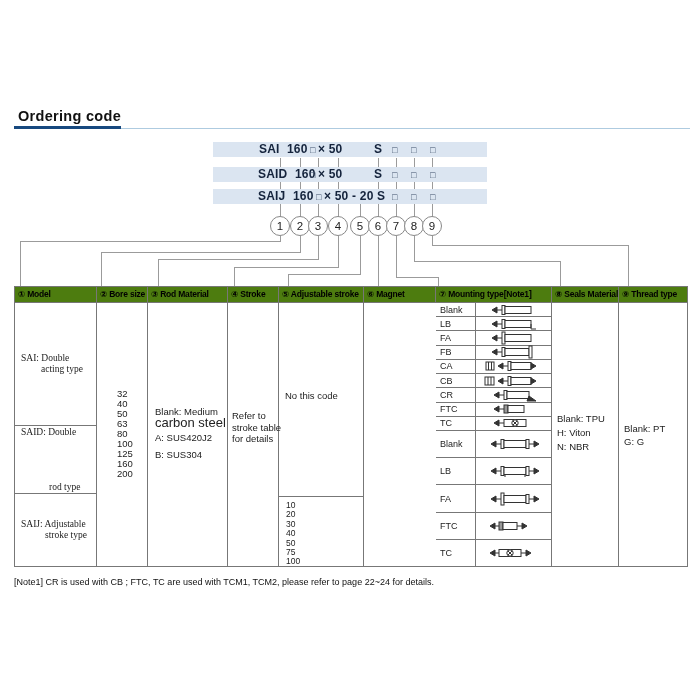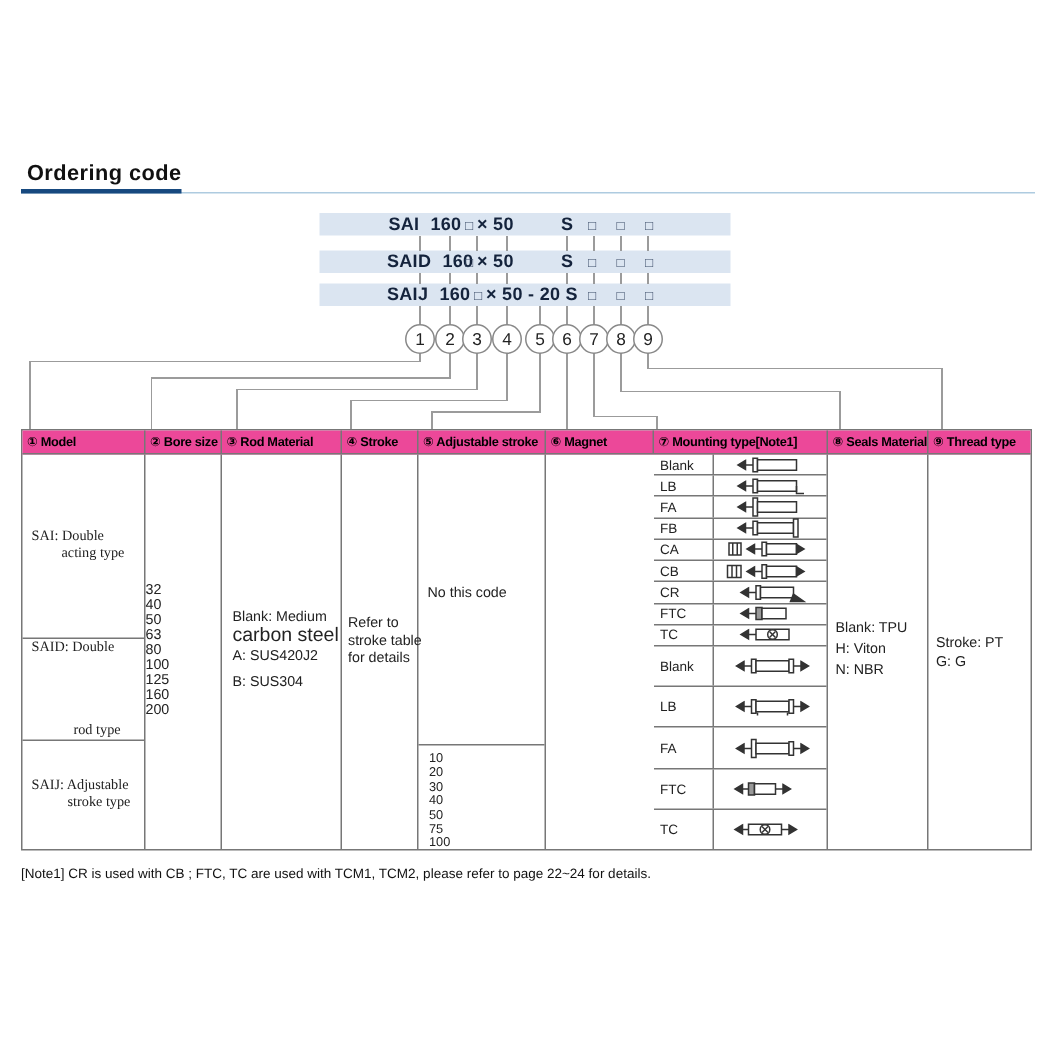--- a/index.html
+++ b/index.html
@@ -17,21 +17,21 @@
   .tok{position:absolute;top:0;line-height:15px;font-weight:bold;font-size:12px;
        color:#14233c;white-space:pre;letter-spacing:.2px;}
   .tok.sq{font-size:9px;font-weight:normal;color:#3c4c68;line-height:16px;}
 
   
   #connector-svg{position:absolute;left:0;top:0;pointer-events:none;}
 
   
   #table{position:absolute;left:14px;top:286px;width:674px;height:281px;
          border:1px solid #777;box-sizing:border-box;}
-  .hrow{position:absolute;left:0;top:0;width:672px;height:16px;background:#ec4899;
+  .hrow{position:absolute;left:0;top:0;width:672px;height:16px;background:#4d7c0f;
         border-bottom:1px solid #777;box-sizing:border-box;}
   .hcell{position:absolute;top:0;height:15px;line-height:15px;font-weight:bold;
          font-size:8.5px;letter-spacing:-.2px;padding-left:3px;box-sizing:border-box;
          border-right:1px solid #777;white-space:nowrap;overflow:hidden;color:#000;}
   .hcell.last{border-right:none;}
   .vcol{position:absolute;top:16px;height:263px;border-right:1px solid #777;box-sizing:border-box;}
   .c0{left:0;width:82px}.c1{left:82px;width:51px}.c2{left:133px;width:80px}
   .c3{left:213px;width:51px}.c4{left:264px;width:85px}.c5{left:349px;width:72px}
   .c6{left:421px;width:116px}.c7{left:537px;width:67px}
   .c8{left:604px;width:68px}.vcol.c8,.hcell.c8{border-right:none;}
@@ -40,21 +40,21 @@
 
   .mcell{position:absolute;left:0;right:0;display:flex;flex-direction:column;
          justify-content:center;padding-left:6px;box-sizing:border-box;font-family:Liberation Serif, serif;}
   .mc0{top:0;height:123px;border-bottom:1px solid #777;}
   .mc1{top:123px;height:68px;border-bottom:1px solid #777;gap:44px;}
   .mc2{top:191px;height:72px;}
   .mc0 .ln:nth-child(2){padding-left:20px;}
   .mc1 .ln:nth-child(2){padding-left:28px;}
   .mc2 .ln:nth-child(2){padding-left:24px;}
 
-  .bore-list{position:absolute;top:86px;left:0;}
+  .bore-list{position:absolute;top:86px;left:20px;}
   .bore-list .ln{line-height:10px;}
 
   .rod-block{position:absolute;top:103px;left:7px;width:70px;}
   .rod-block .ln:nth-child(2){font-size:13px;text-align:left;}
   .rod-block .ln:nth-child(3){margin-top:4px;}
   .rod-block .ln:nth-child(4){margin-top:6px;}
 
   .stroke-block{position:absolute;top:107px;left:4px;}
   .stroke-block .ln{line-height:11.5px;}
 
@@ -453,20 +453,20 @@
     <div class="vcol c7">
       <div class="seals-block">
           <div class="ln">Blank: TPU</div>
           <div class="ln">H: Viton</div>
           <div class="ln">N: NBR</div>
         </div>
     </div>
 
     <div class="vcol c8">
       <div class="thread-block">
-          <div class="ln">Stroke: PT</div>
+          <div class="ln">Blank: PT</div>
           <div class="ln">G: G</div>
         </div>
     </div>
   </div>
 
   <div class="note">[Note1] CR is used with CB ; FTC, TC are used with TCM1, TCM2, please refer to page 22~24 for details.</div>
 </div>
 
 </body></html>

